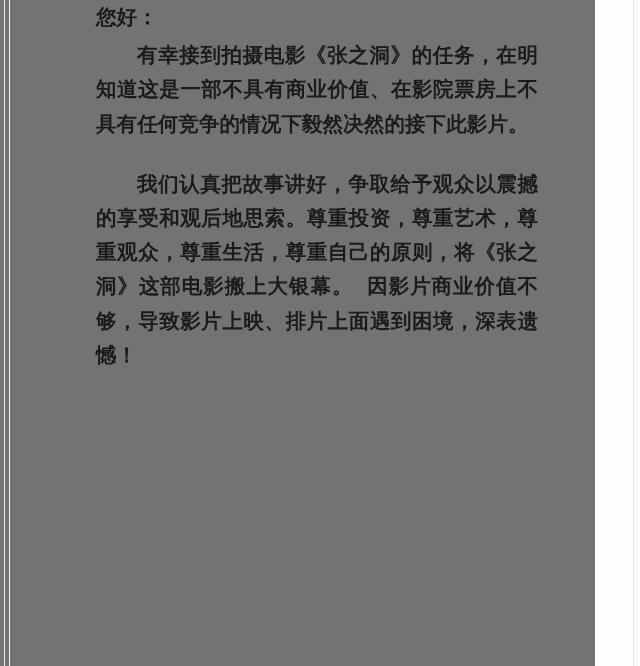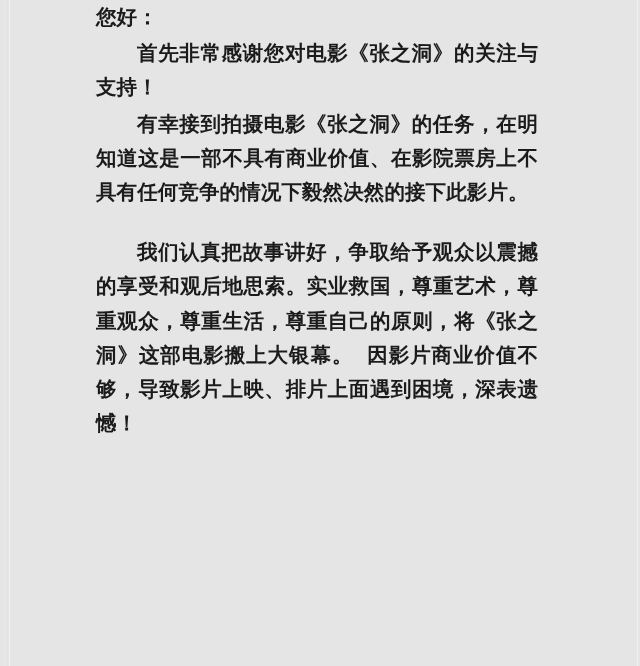--- a/index.html
+++ b/index.html
@@ -9,23 +9,23 @@
   body {
     width: 640px;
     height: 666px;
     background: #fdfdfd;
     font-family: "DejaVu Sans", "Liberation Sans", sans-serif;
     overflow: hidden;
   }
 
   #page {
     position: relative;
-    width: 640px;
+    width: 595px;
     height: 666px;
-    background: #e5e5e5;
+    background: #737373;
     box-sizing: border-box;
   }
 
   
   .scan-edge {
     position: absolute;
     top: 0;
     width: 1px;
     height: 666px;
     background: #e9e9ee;
@@ -73,27 +73,26 @@
   <div class="scan-edge left2"></div>
   <div class="scan-edge right"></div>
   <div class="scan-edge right2"></div>
 
   <div id="letter">
 
     <p class="para">您好：</p>
 
     <div class="gap-sm"></div>
 
-    <p class="para indent">首先非常感谢您对电影《张之洞》的关注与支持！</p>
 
     <div class="gap-sm"></div>
 
     <p class="para indent">有幸接到拍摄电影《张之洞》的任务，在明知道这是一部不具有商业价值、在影院票房上不具有任何竞争的情况下毅然决然的接下此影片。</p>
 
     <div class="gap-md"></div>
 
 
     <div class="gap-lg"></div>
 
-    <p class="para indent"><span>我们认真把故事讲好，争取给予观众以震撼的享受和观后地思索。实业救国，尊重艺术，尊重观众，尊重生活，尊重自己的原则，将《张之洞》这部电影搬上大银幕。</span><span class="wide-space"></span><span>因影片商业价值不够，导致影片上映、排片上面遇到困境，深表遗憾！</span></p>
+    <p class="para indent"><span>我们认真把故事讲好，争取给予观众以震撼的享受和观后地思索。尊重投资，尊重艺术，尊重观众，尊重生活，尊重自己的原则，将《张之洞》这部电影搬上大银幕。</span><span class="wide-space"></span><span>因影片商业价值不够，导致影片上映、排片上面遇到困境，深表遗憾！</span></p>
 
   </div>
 </div>
 
 </body></html>

